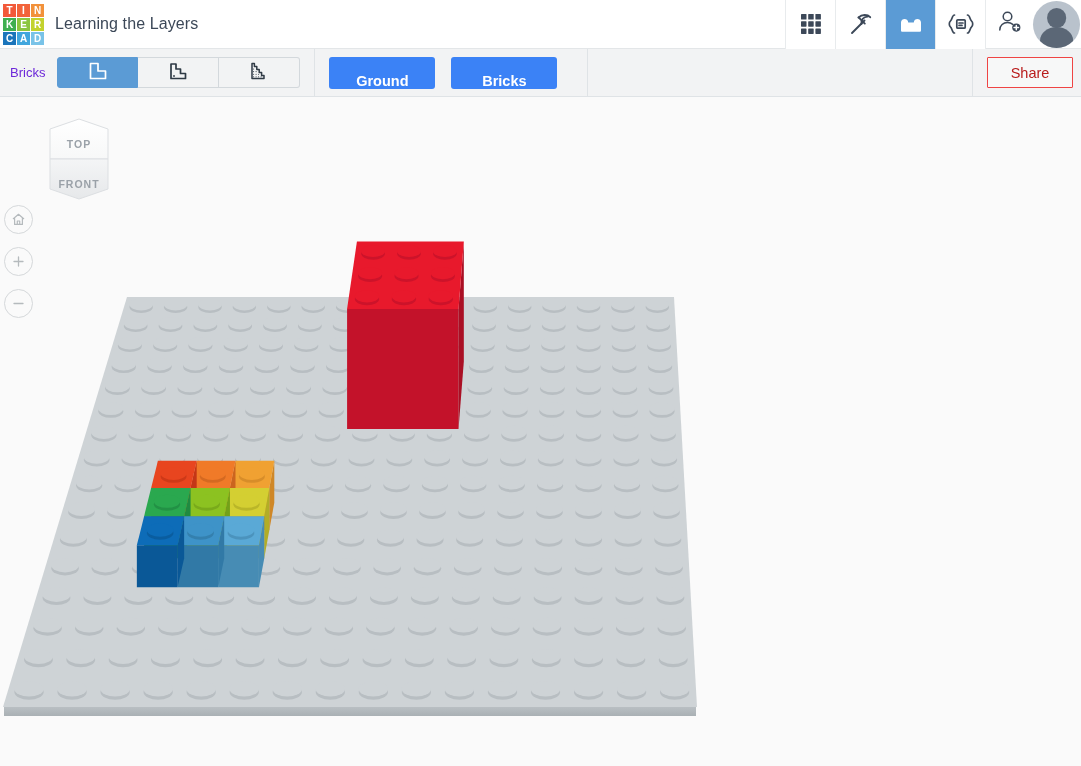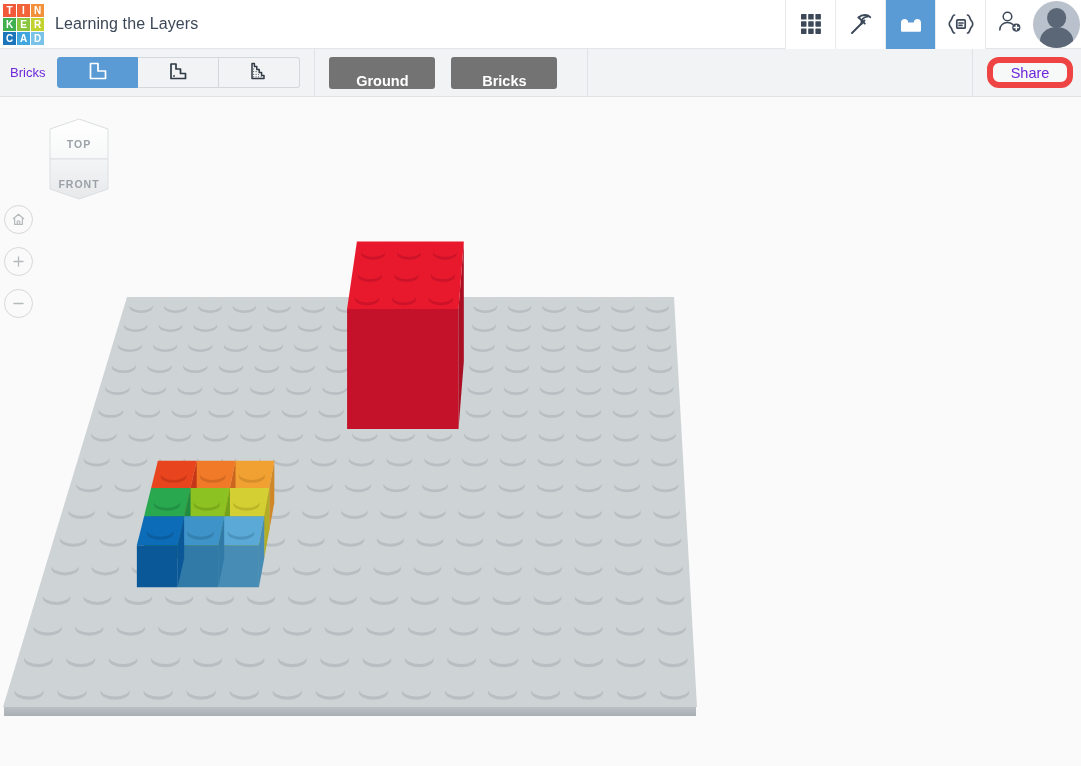--- a/index.html
+++ b/index.html
@@ -107,30 +107,30 @@
   .seg-btn:first-child { border-radius: 3px 0 0 3px; }
   .seg-btn:last-child  { border-radius: 0 3px 3px 0; }
   .seg-btn.active { background: #5b9bd5; border-color: #5b9bd5; }
 
   .tb-div {
     width: 1px; height: 48px;
     background: #dfe3e6; margin: 0 14px;
   }
   .blue-btn {
     height: 31px; min-width: 106px; padding: 16px 14px;
-    background: #737373; border: none; border-radius: 3px;
+    background: #3b82f6; border: none; border-radius: 3px;
     color: #ffffff; font-size: 14.5px; font-weight: bold;
     font-family: "Liberation Sans", sans-serif;
     cursor: pointer; margin-right: 16px;
   }
   .toolbar-spacer { flex: 1; }
   .share-btn {
     height: 31px; width: 86px; margin-right: 8px;
-    background: #f7f8f8; border: 6px solid #ef4444; border-radius: 12px;
-    color: #6d28d9; font-size: 14.5px;
+    background: #f7f8f8; border: 1px solid #ef4444; border-radius: 1px;
+    color: #b91c1c; font-size: 14.5px;
     font-family: "Liberation Sans", sans-serif;
     cursor: pointer;
   }
 
   
   .canvas {
     position: absolute; top: 97px; left: 0;
     width: 1081px; height: 669px;
     background: #fafafa; overflow: hidden;
   }

